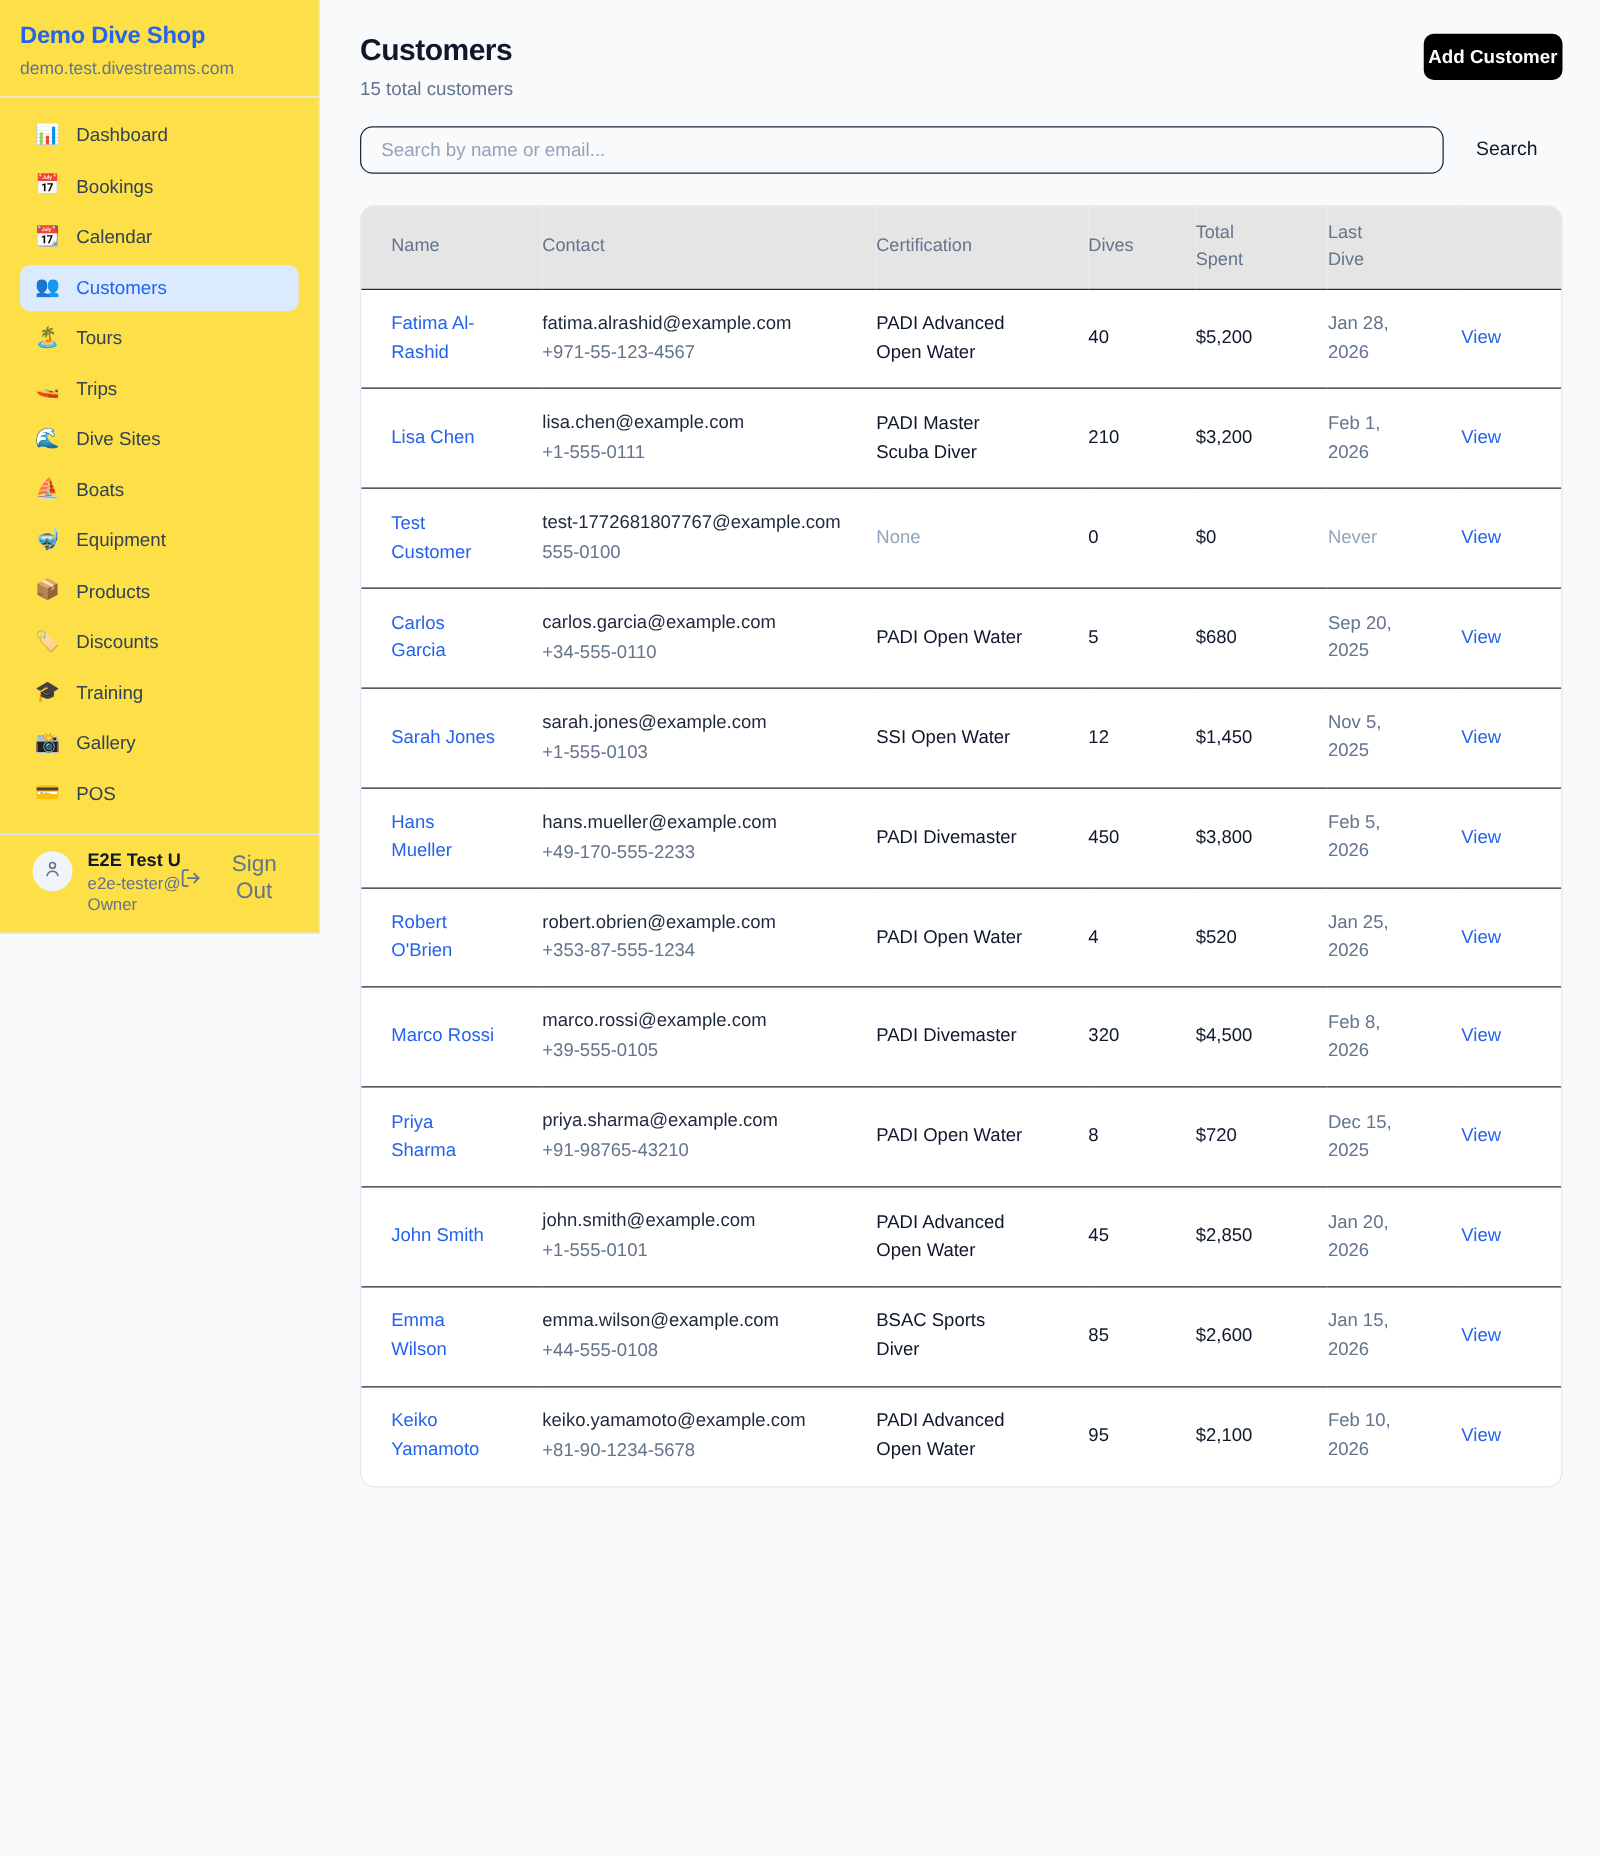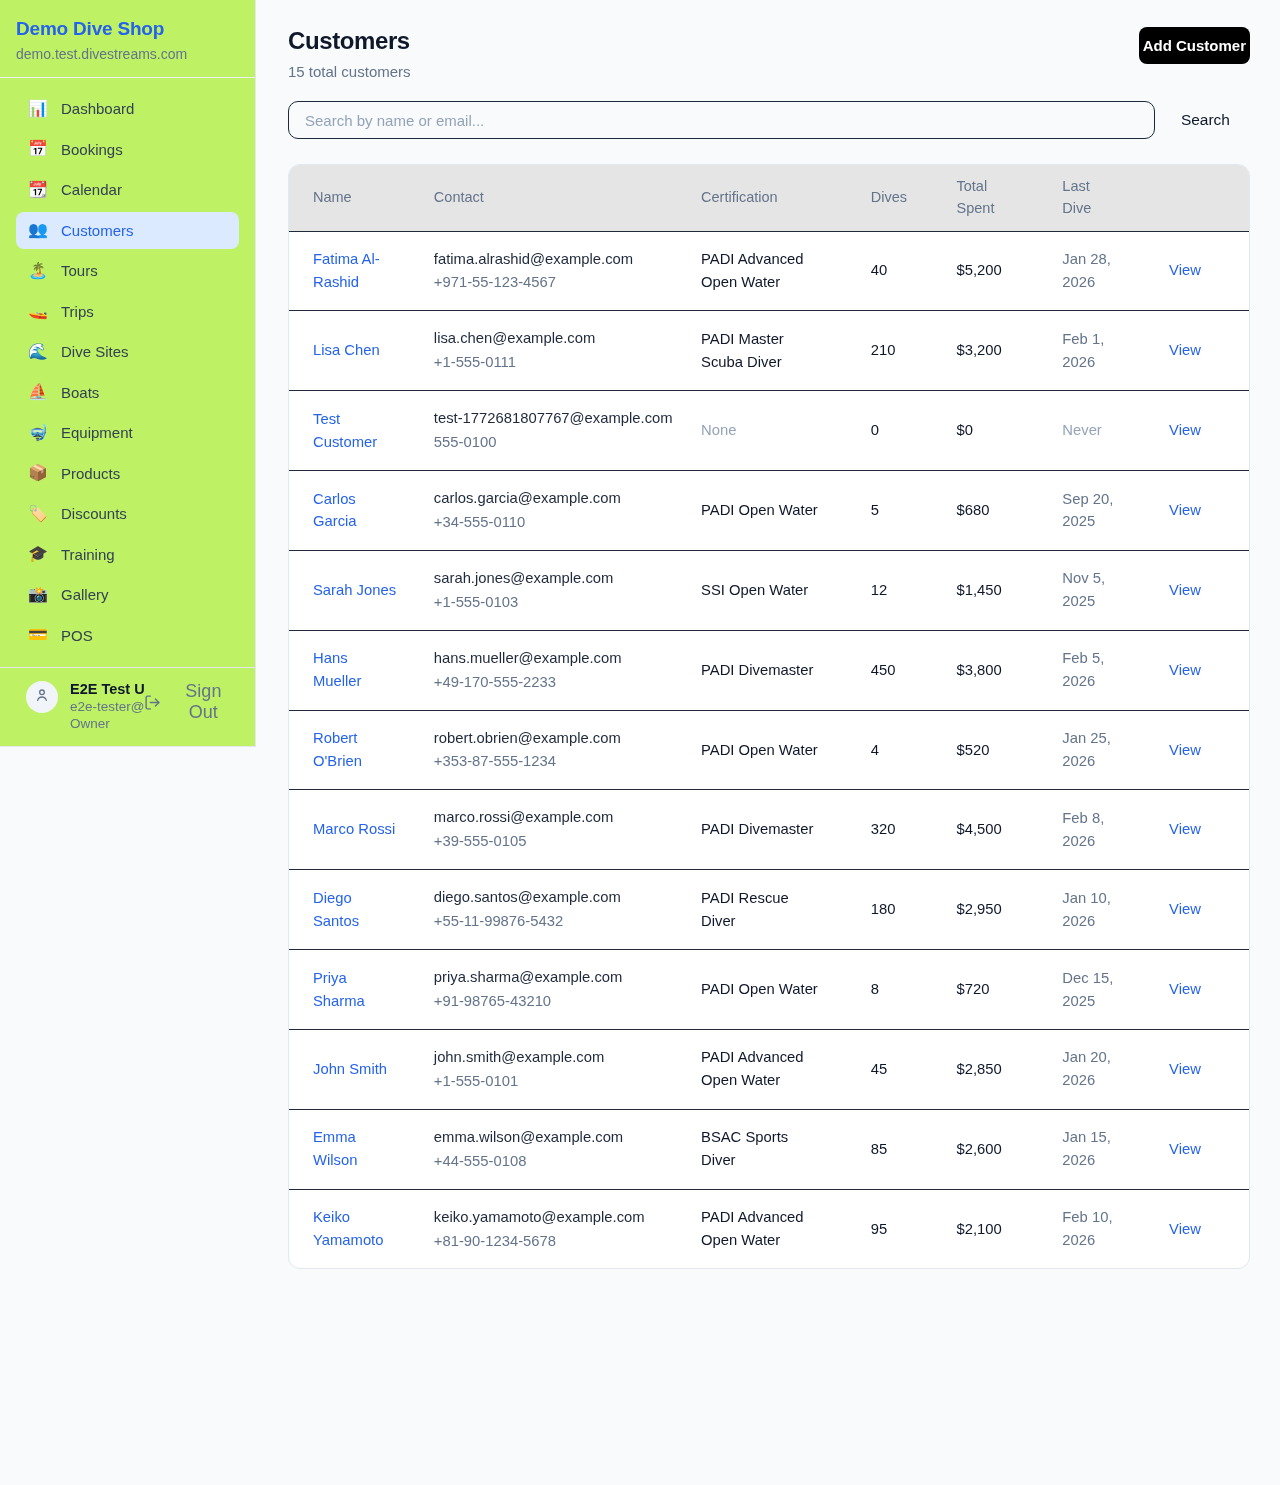--- a/index.html
+++ b/index.html
@@ -8,21 +8,21 @@
     width: 1280px; min-height: 1485px;
     background: #f8fafc;
     font-family: "Liberation Sans", sans-serif;
     color: #0f172a;
   }
   .app { display: flex; align-items: flex-start; }
 
   
   .sidebar {
     width: 256px; flex: 0 0 256px;
-    background: #bef264;
+    background: #fde047;
     border-right: 1px solid #e2e8f0;
     border-bottom: 1px solid #e2e8f0;
   }
   .brand { padding: 18px 16px 15px; border-bottom: 1px solid #edf1f5; }
   .brand-name { color: #2563eb; font-size: 19px; font-weight: 700; letter-spacing: -0.2px; }
   .brand-domain { color: #64748b; font-size: 14px; margin-top: 6px; }
 
   .nav { padding: 12px 16px 10px; }
   .nav-item {
     display: flex; align-items: center; gap: 13px;
@@ -380,36 +380,20 @@
       <div class="cert-text">PADI Divemaster</div>
     </td>
     <td class="c-dives">320</td>
     <td class="c-spent">$4,500</td>
     <td class="c-last">
       <span class="last-text">Feb 8, 2026</span>
     </td>
     <td class="c-action"><a class="view-link">View</a></td>
   </tr>
             <tr>
-    <td class="c-name"><a class="name-link">Diego Santos</a></td>
-    <td class="c-contact">
-      <div class="email">diego.santos@example.com</div>
-      <div class="phone">+55-11-99876-5432</div>
-    </td>
-    <td class="c-cert">
-      <div class="cert-text">PADI Rescue Diver</div>
-    </td>
-    <td class="c-dives">180</td>
-    <td class="c-spent">$2,950</td>
-    <td class="c-last">
-      <span class="last-text">Jan 10, 2026</span>
-    </td>
-    <td class="c-action"><a class="view-link">View</a></td>
-  </tr>
-            <tr>
     <td class="c-name"><a class="name-link">Priya Sharma</a></td>
     <td class="c-contact">
       <div class="email">priya.sharma@example.com</div>
       <div class="phone">+91-98765-43210</div>
     </td>
     <td class="c-cert">
       <div class="cert-text">PADI Open Water</div>
     </td>
     <td class="c-dives">8</td>
     <td class="c-spent">$720</td>

